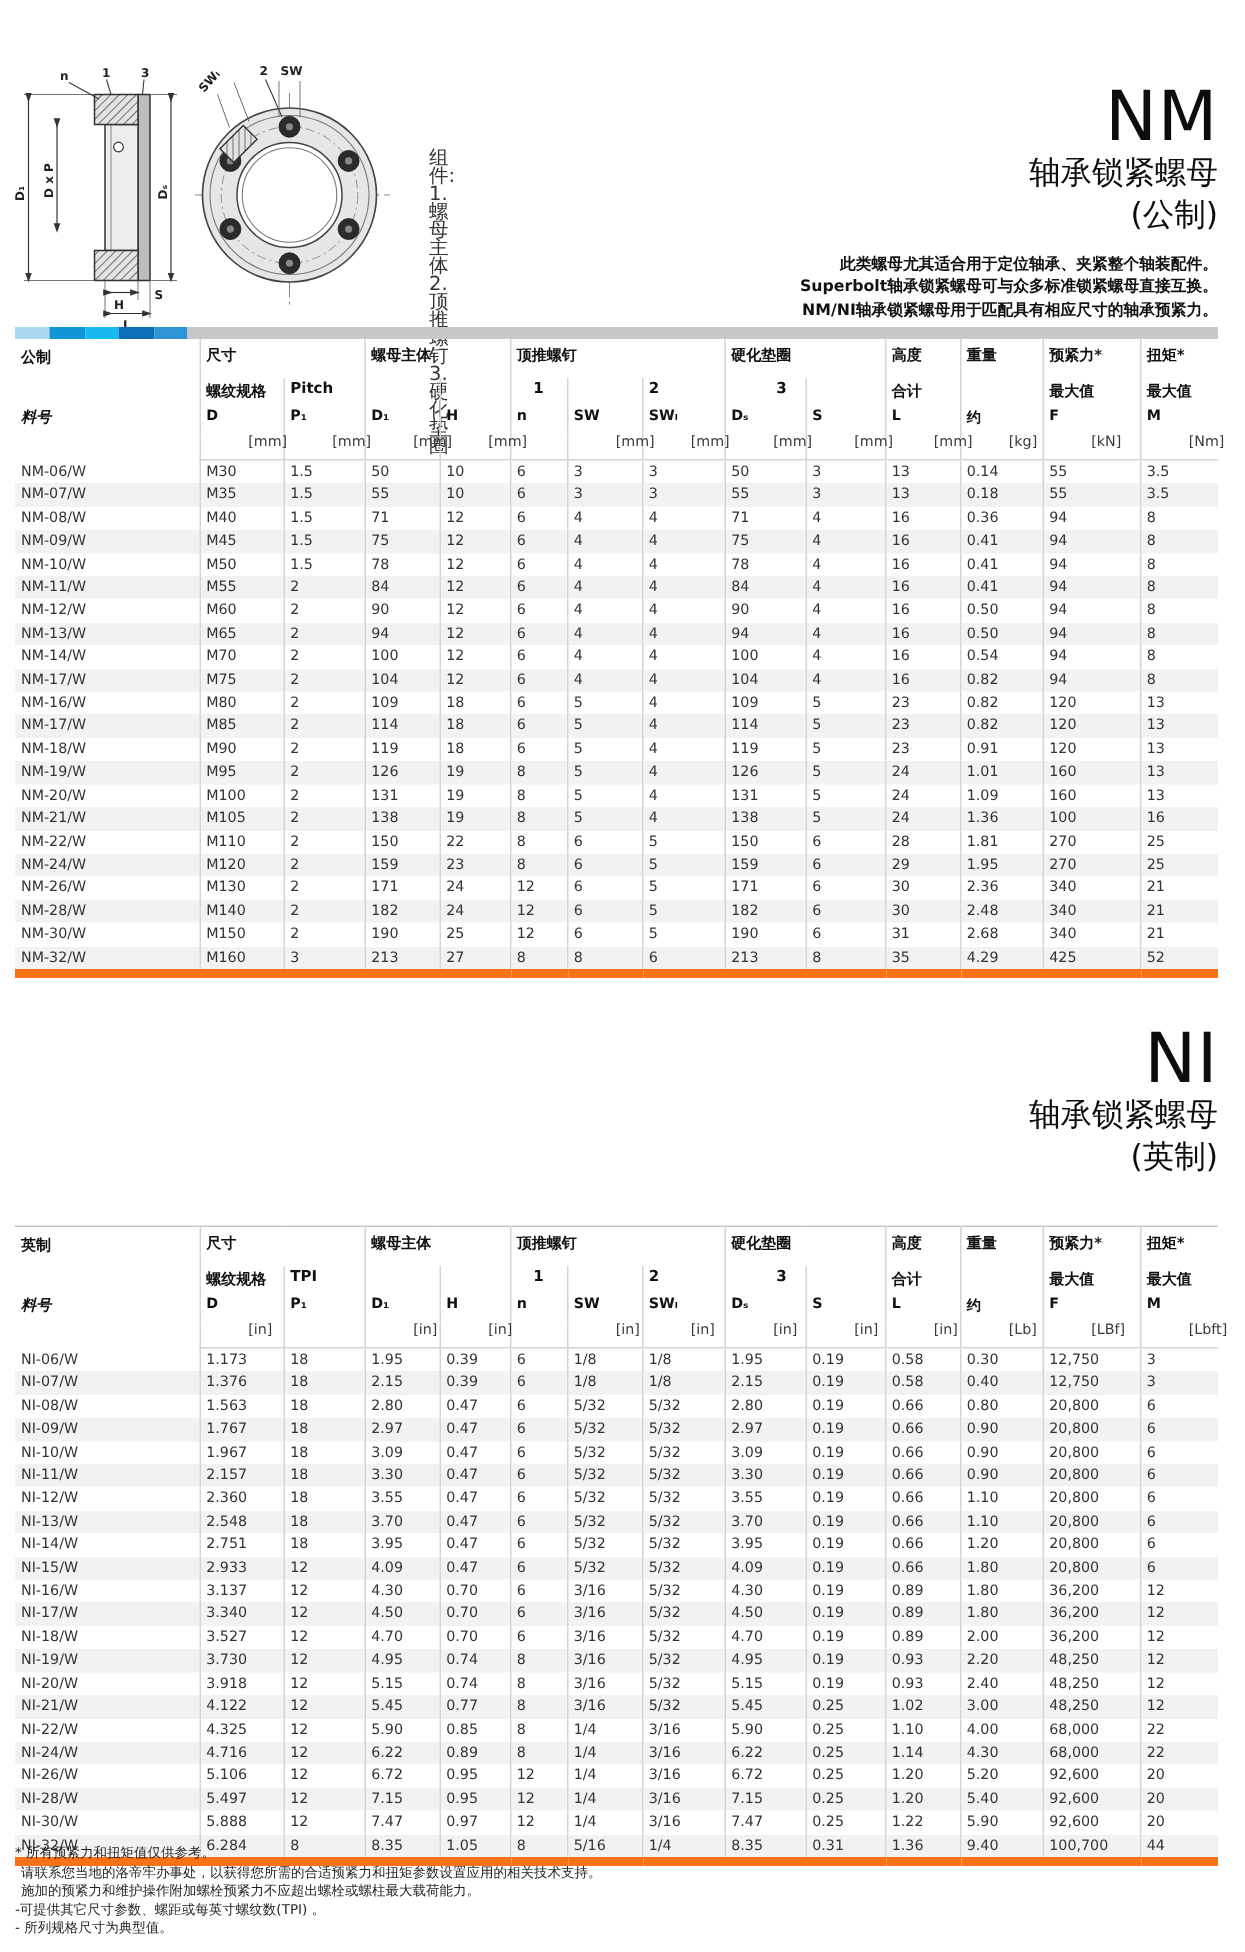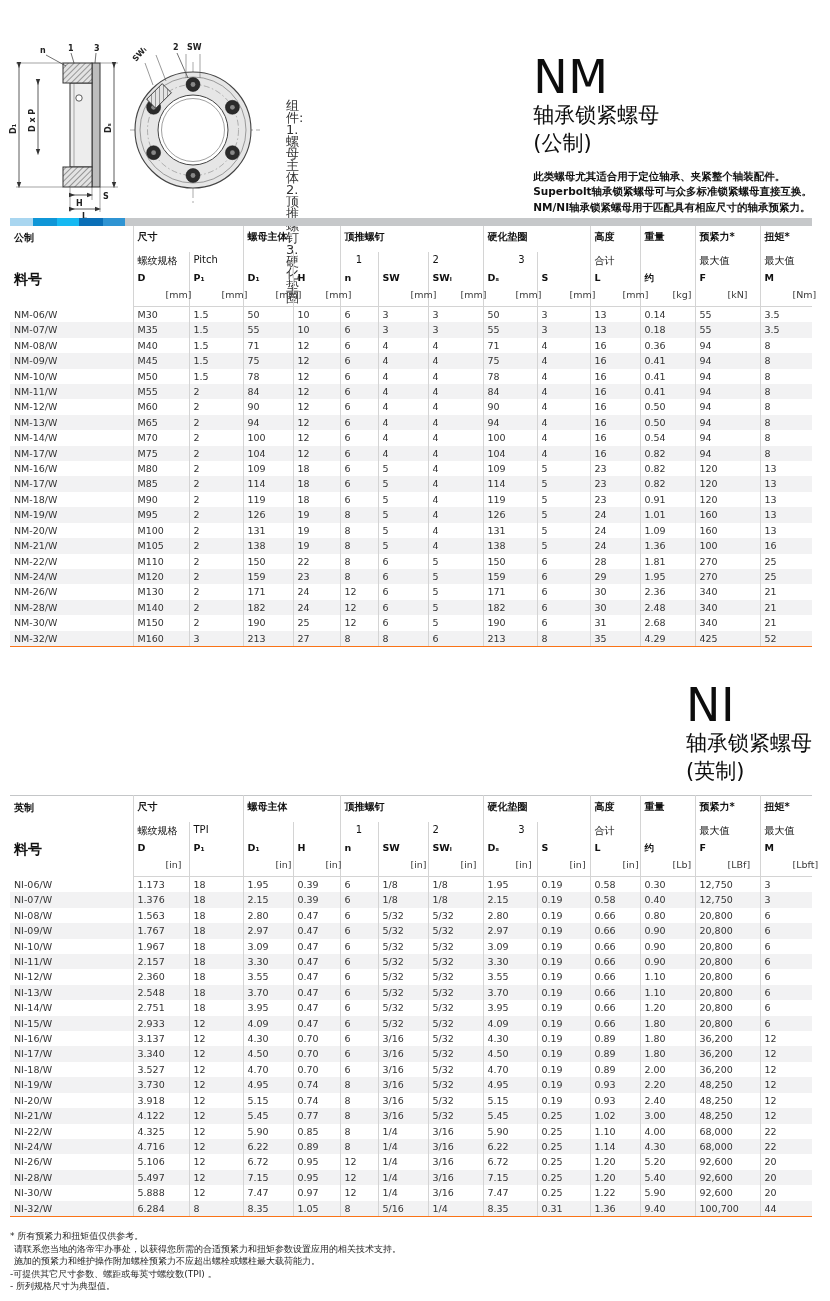--- a/index.html
+++ b/index.html
@@ -1,55 +1,55 @@
 <!DOCTYPE html>
 <html><head>
 <meta charset="utf-8">
 <style>
   html,body{margin:0;padding:0;background:#fff;}
   .page{position:relative;width:830px;height:1301px;background:#fff;overflow:hidden;
         font-family:"DejaVu Sans","Liberation Sans",sans-serif;color:#1a1a1a;}
 
   
-  .title-block{position:absolute;right:18px;}
+  .title-block{position:absolute;right:18px;text-align:right;}
   #nm-block{top:54px;}
   #ni-block{top:682px;}
   .big-title{font-size:46px;line-height:1.02;font-weight:400;color:#0d0d0d;letter-spacing:.5px;}
   .sub-title{font-size:21px;line-height:1.35;color:#0d0d0d;}
   .desc{margin-top:11px;font-size:10.5px;line-height:1.5;font-weight:600;color:#111;}
 
   
   .accent-bar{position:absolute;top:218px;left:10px;width:802px;height:8px;display:flex;}
   .accent-bar span{display:block;height:8px;}
   .accent-bar span:nth-child(1){width:23px;}
   .accent-bar span:nth-child(2){width:24px;}
   .accent-bar span:nth-child(3){width:22px;}
   .accent-bar span:nth-child(4){width:24px;}
   .accent-bar span:nth-child(5){width:22px;}
   .accent-bar span:nth-child(6){flex:1;}
 
   
   table.cat{position:absolute;left:10px;width:802px;border-collapse:collapse;table-layout:fixed;}
   #nm-table{top:226px;}
-  #ni-table{top:795px;border-top:1px solid #c4c6c8;}
+  #ni-table{top:817px;border-top:1px solid #c4c6c8;}
   table.cat th{border-left:1px solid #d4d4d4;text-align:left;vertical-align:top;padding:0 4px;color:#111;}
   table.cat th.corner{border-left:0;position:relative;}
   table.cat td{border-left:1px solid #d4d4d4;padding:0 4px;height:15.4px;line-height:15.4px;
                font-size:9.5px;color:#333;white-space:nowrap;overflow:hidden;}
   table.cat td:first-child{border-left:0;}
   tr.h1 th{height:22px;font-size:10px;font-weight:700;padding-top:4px;}
-  tr.h2 th{height:18px;font-size:10px;font-weight:400;padding-top:2px;}
+  tr.h2 th{height:18px;font-size:10px;font-weight:700;padding-top:2px;}
   tr.h3 th{height:17px;font-size:9.5px;font-weight:700;}
   tr.h4 th{height:17px;font-size:9.5px;font-weight:400;color:#3a3a3a;border-bottom:1px solid #d4d4d4;padding-left:32px;}
   tr.h2 th:nth-child(5){text-align:center;}
   tr.h2 th:nth-child(8){text-align:right;padding-right:12px;}
   .corner .cg{position:absolute;top:5px;left:4px;font-size:10px;font-weight:700;white-space:nowrap;}
-  .corner .cl{position:absolute;top:45px;left:4px;font-size:14px;font-weight:700;white-space:nowrap;}
+  .corner .cl{position:absolute;top:45px;left:4px;font-size:10px;font-weight:700;white-space:nowrap;font-style:italic;}
   tbody tr:nth-child(even){background:#f2f2f3;}
-  tbody tr:last-child td{border-bottom:1px solid #f97316;}
+  tbody tr:last-child td{border-bottom:6px solid #f97316;}
 
   
   .drawings{position:absolute;left:0;top:0;}
   .drawL{position:absolute;left:6px;top:40px;}
   .drawR{position:absolute;left:128px;top:38px;}
   .legend{position:absolute;left:286px;top:100px;font-size:13px;line-height:12px;color:#333;}
   svg text{font-family:"DejaVu Sans","Liberation Sans",sans-serif;font-size:8px;fill:#222;font-weight:600;}
 
   
   .footnotes{position:absolute;left:10px;top:1230px;font-size:9px;line-height:12.5px;color:#1f1f1f;}

